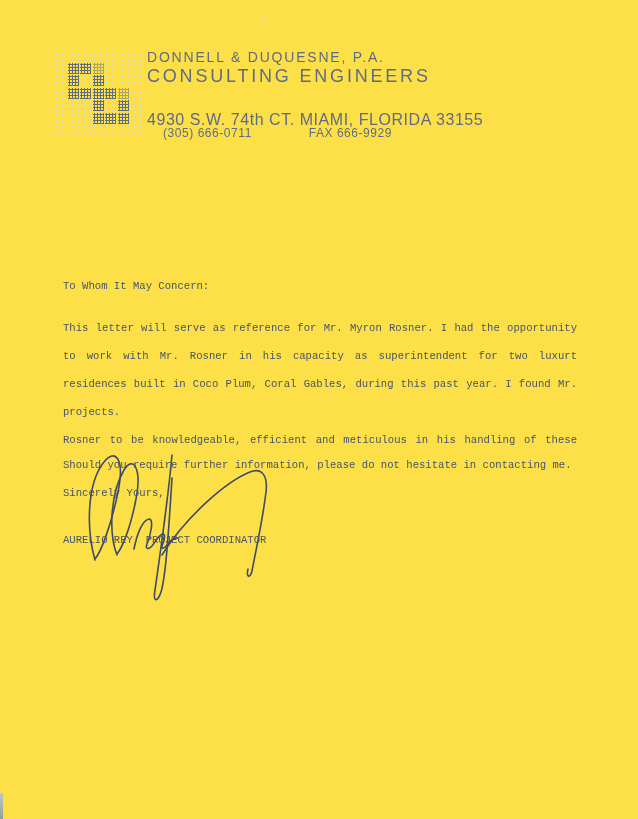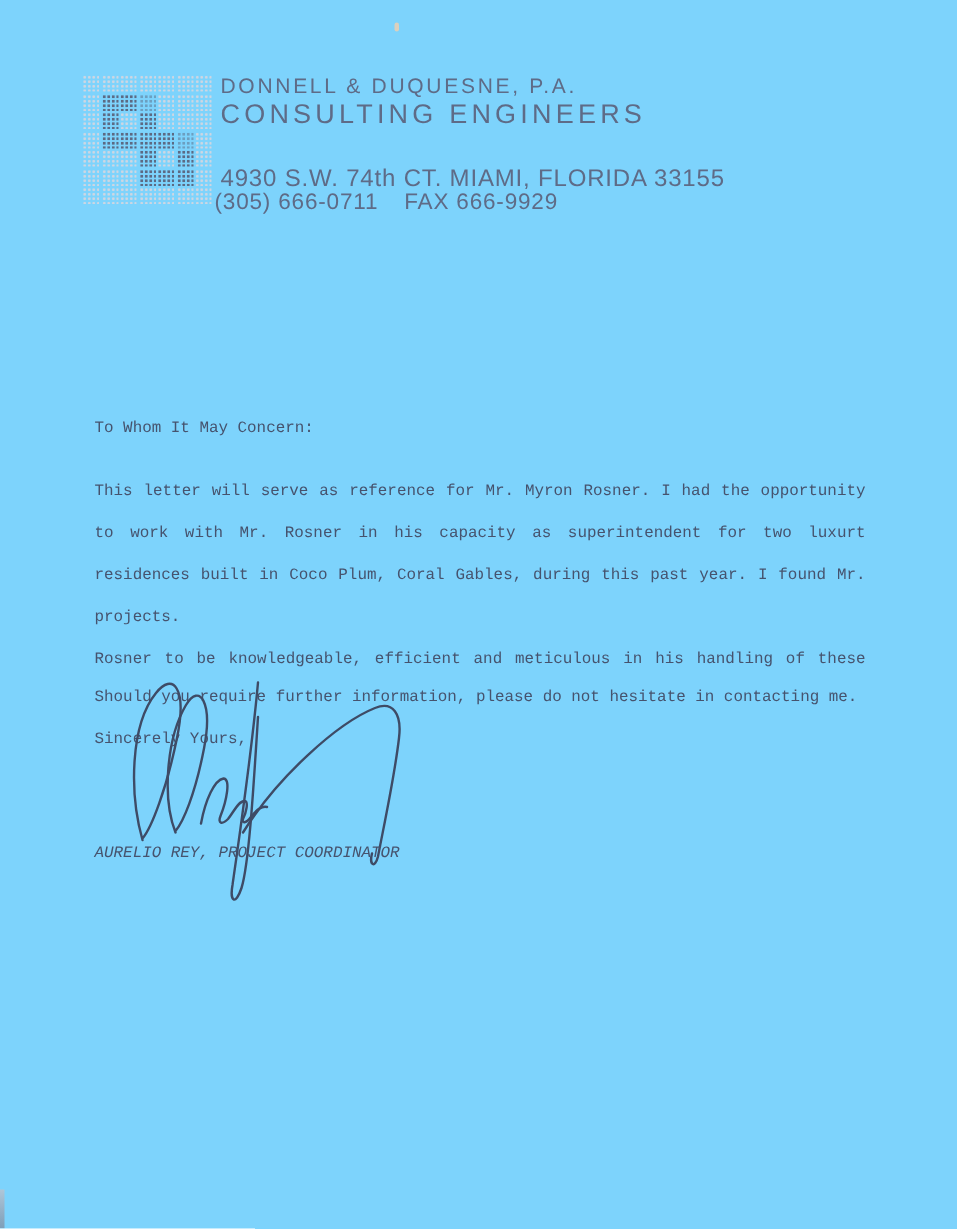--- a/index.html
+++ b/index.html
@@ -4,21 +4,21 @@
 <style>
   html, body {
     margin: 0;
     padding: 0;
     background: #ffffff;
   }
   .page {
     position: relative;
     width: 638px;
     height: 819px;
-    background: #7dd3fc;
+    background: #fde047;
     overflow: hidden;
     font-family: "Liberation Sans", sans-serif;
   }
 
   
   .letterhead { position: absolute; left: 0; top: 0; width: 100%; }
 
   .logo-grid {
     position: absolute;
     left: 55px;
@@ -64,26 +64,26 @@
     position: absolute;
     left: 147px;
     top: 111px;
     font-size: 16px;
     letter-spacing: 0.55px;
     color: #5e6b87;
     white-space: nowrap;
   }
   .phone-row {
     position: absolute;
-    left: 143px;
+    left: 163px;
     top: 126px;
     width: 229px;
     display: flex;
     justify-content: space-between;
-    font-size: 15px;
+    font-size: 12px;
     letter-spacing: 0.55px;
     color: #5e6b87;
   }
 
   
   .typed {
     font-family: "Liberation Mono", "DejaVu Sans Mono", monospace;
     font-size: 10.6px;
     color: #46536e;
     white-space: nowrap;
@@ -101,21 +101,21 @@
     text-align: justify;
     text-align-last: justify;
     white-space: normal;
   }
   .body-line.no-just {
     text-align: left;
     text-align-last: left;
   }
   .closing-line { position: absolute; left: 63px; top: 459px; }
   .sign-off     { position: absolute; left: 63px; top: 487px; }
-  .signature-name-line { position: absolute; left: 63px; top: 563px; font-style: italic; }
+  .signature-name-line { position: absolute; left: 63px; top: 534px; }
 
   
   .signature-svg {
     position: absolute;
     left: 50px;
     top: 440px;
     width: 240px;
     height: 175px;
   }
   .signature-svg path {

